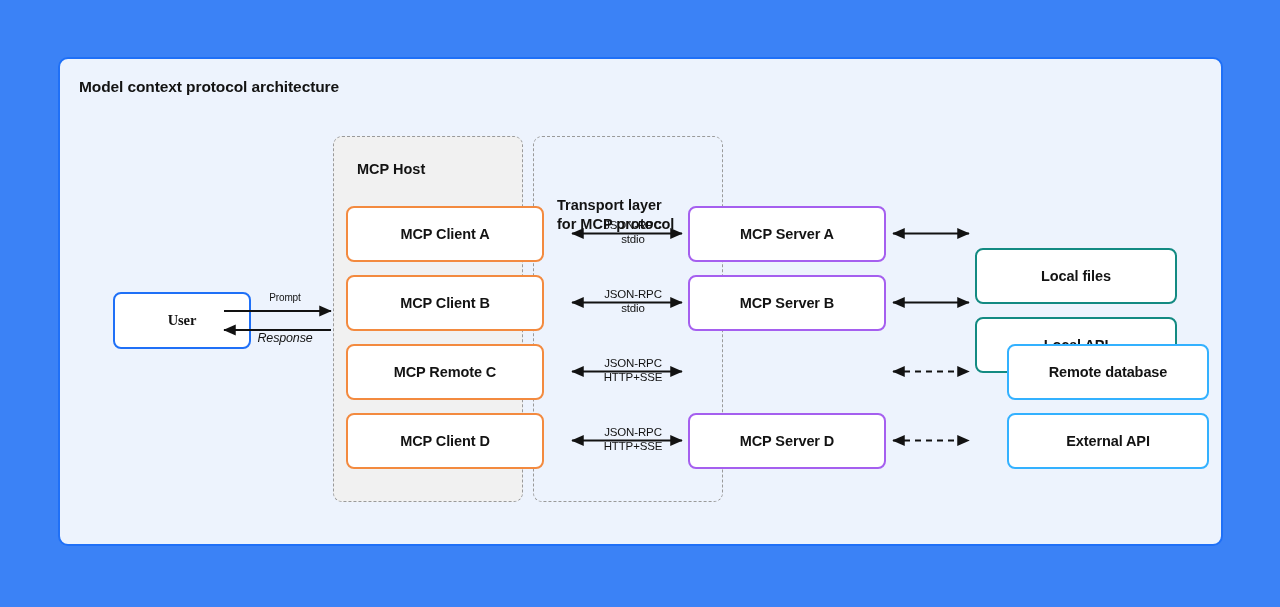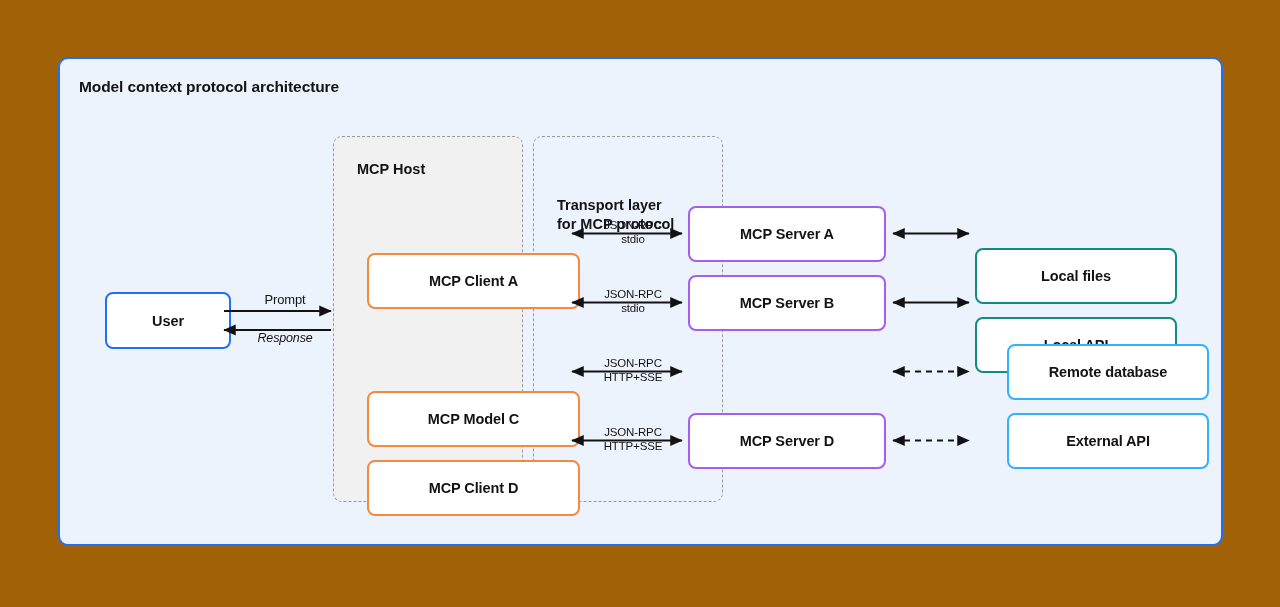--- a/index.html
+++ b/index.html
@@ -12,21 +12,21 @@
     width: 1280px;
     height: 607px;
     font-family: "Liberation Sans", sans-serif;
     overflow: hidden;
   }
 
   #stage {
     position: relative;
     width: 1280px;
     height: 607px;
-    background: #a16207;
+    background: #3b82f6;
   }
 
   
   #outer-panel {
     position: absolute;
     left: 58px;
     top: 57px;
     width: 1165px;
     height: 489px;
     box-sizing: border-box;
@@ -94,34 +94,35 @@
     color: #131313;
     letter-spacing: -0.1px;
     white-space: nowrap;
   }
   .node.client   { border-color: #f38a3f; }
   .node.server   { border-color: #a55fef; }
   .node.res-teal { border-color: #138a82; margin-top: 42px; }
   .node.res-blue { border-color: #33b1ff; margin-left: 32px; }
   .node.user     { border-color: #1f70f7; }
 
-  .col-client { left: 367px;  width: 213px; margin-top: 47px; }
+  .col-client { left: 346px;  width: 198px; }
   .col-server { left: 688px;  width: 198px; }
   .col-res    { left: 975px;  width: 202px; }
 
   .row1 { top: 206px; height: 56px; }
   .row2 { top: 275px; height: 56px; }
   .row3 { top: 344px; height: 56px; }
   .row4 { top: 413px; height: 56px; }
 
   #user-node {
-    left: 105px;
+    left: 113px;
     top: 292px;
-    width: 126px;
+    width: 138px;
     height: 57px;
+    font-family: Liberation Serif, serif;
   }
 
   
   #arrow-layer {
     position: absolute;
     left: 0;
     top: 0;
     width: 1280px;
     height: 607px;
     pointer-events: none;
@@ -145,21 +146,21 @@
   #mid-label-1 { top: 219px; }
   #mid-label-2 { top: 288px; }
   #mid-label-3 { top: 357px; }
   #mid-label-4 { top: 426px; }
 
   #prompt-label {
     left: 232px;
     top: 292px;
     width: 106px;
     text-align: center;
-    font-size: 13px;
+    font-size: 10px;
   }
   #response-label {
     left: 232px;
     top: 331px;
     width: 106px;
     text-align: center;
     font-size: 12.5px;
     font-style: italic;
   }
 </style>
@@ -175,21 +176,22 @@
   <div class="group-box" id="mcp-host-group"></div>
   <div class="group-box" id="transport-group"></div>
 
   <div class="group-label" id="mcp-host-label">MCP Host</div>
   <div class="group-label" id="transport-label">Transport layer
 for MCP protocol</div>
 
   <div class="node user" id="user-node">User</div>
 
   <div class="node client col-client row1">MCP Client A</div>
-  <div class="node client col-client row3">MCP Model C</div>
+  <div class="node client col-client row2">MCP Client B</div>
+  <div class="node client col-client row3">MCP Remote C</div>
   <div class="node client col-client row4">MCP Client D</div>
 
   <div class="node server col-server row1">MCP Server A</div>
   <div class="node server col-server row2">MCP Server B</div>
   <div class="node server col-server row4">MCP Server D</div>
 
   <div class="node res-teal col-res row1">Local files</div>
   <div class="node res-teal col-res row2">Local API</div>
   <div class="node res-blue col-res row3">Remote database</div>
   <div class="node res-blue col-res row4">External API</div>

